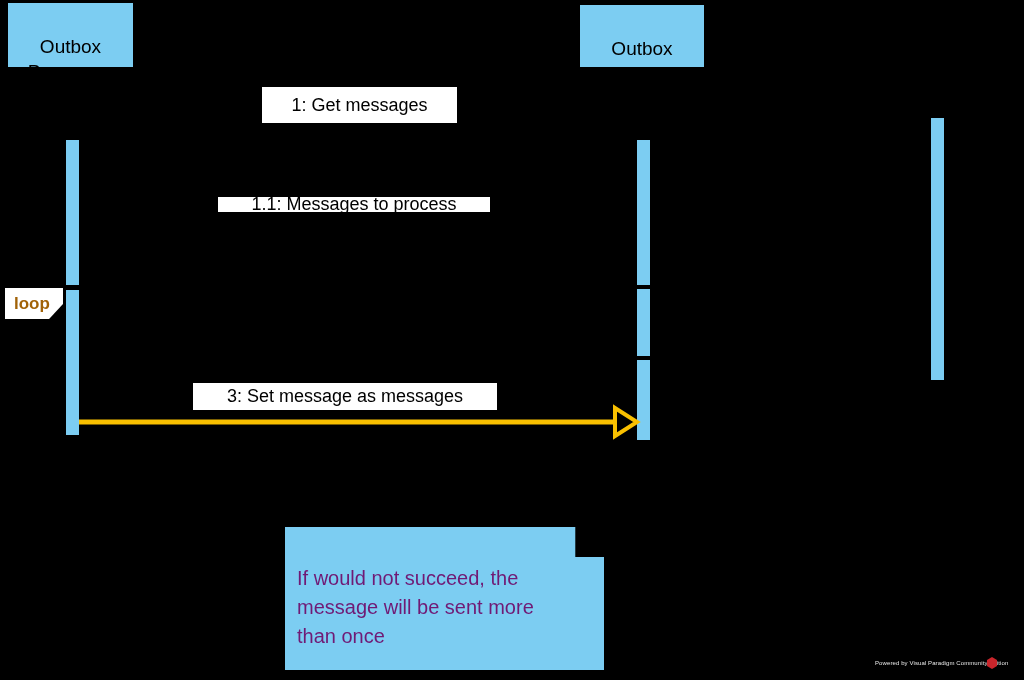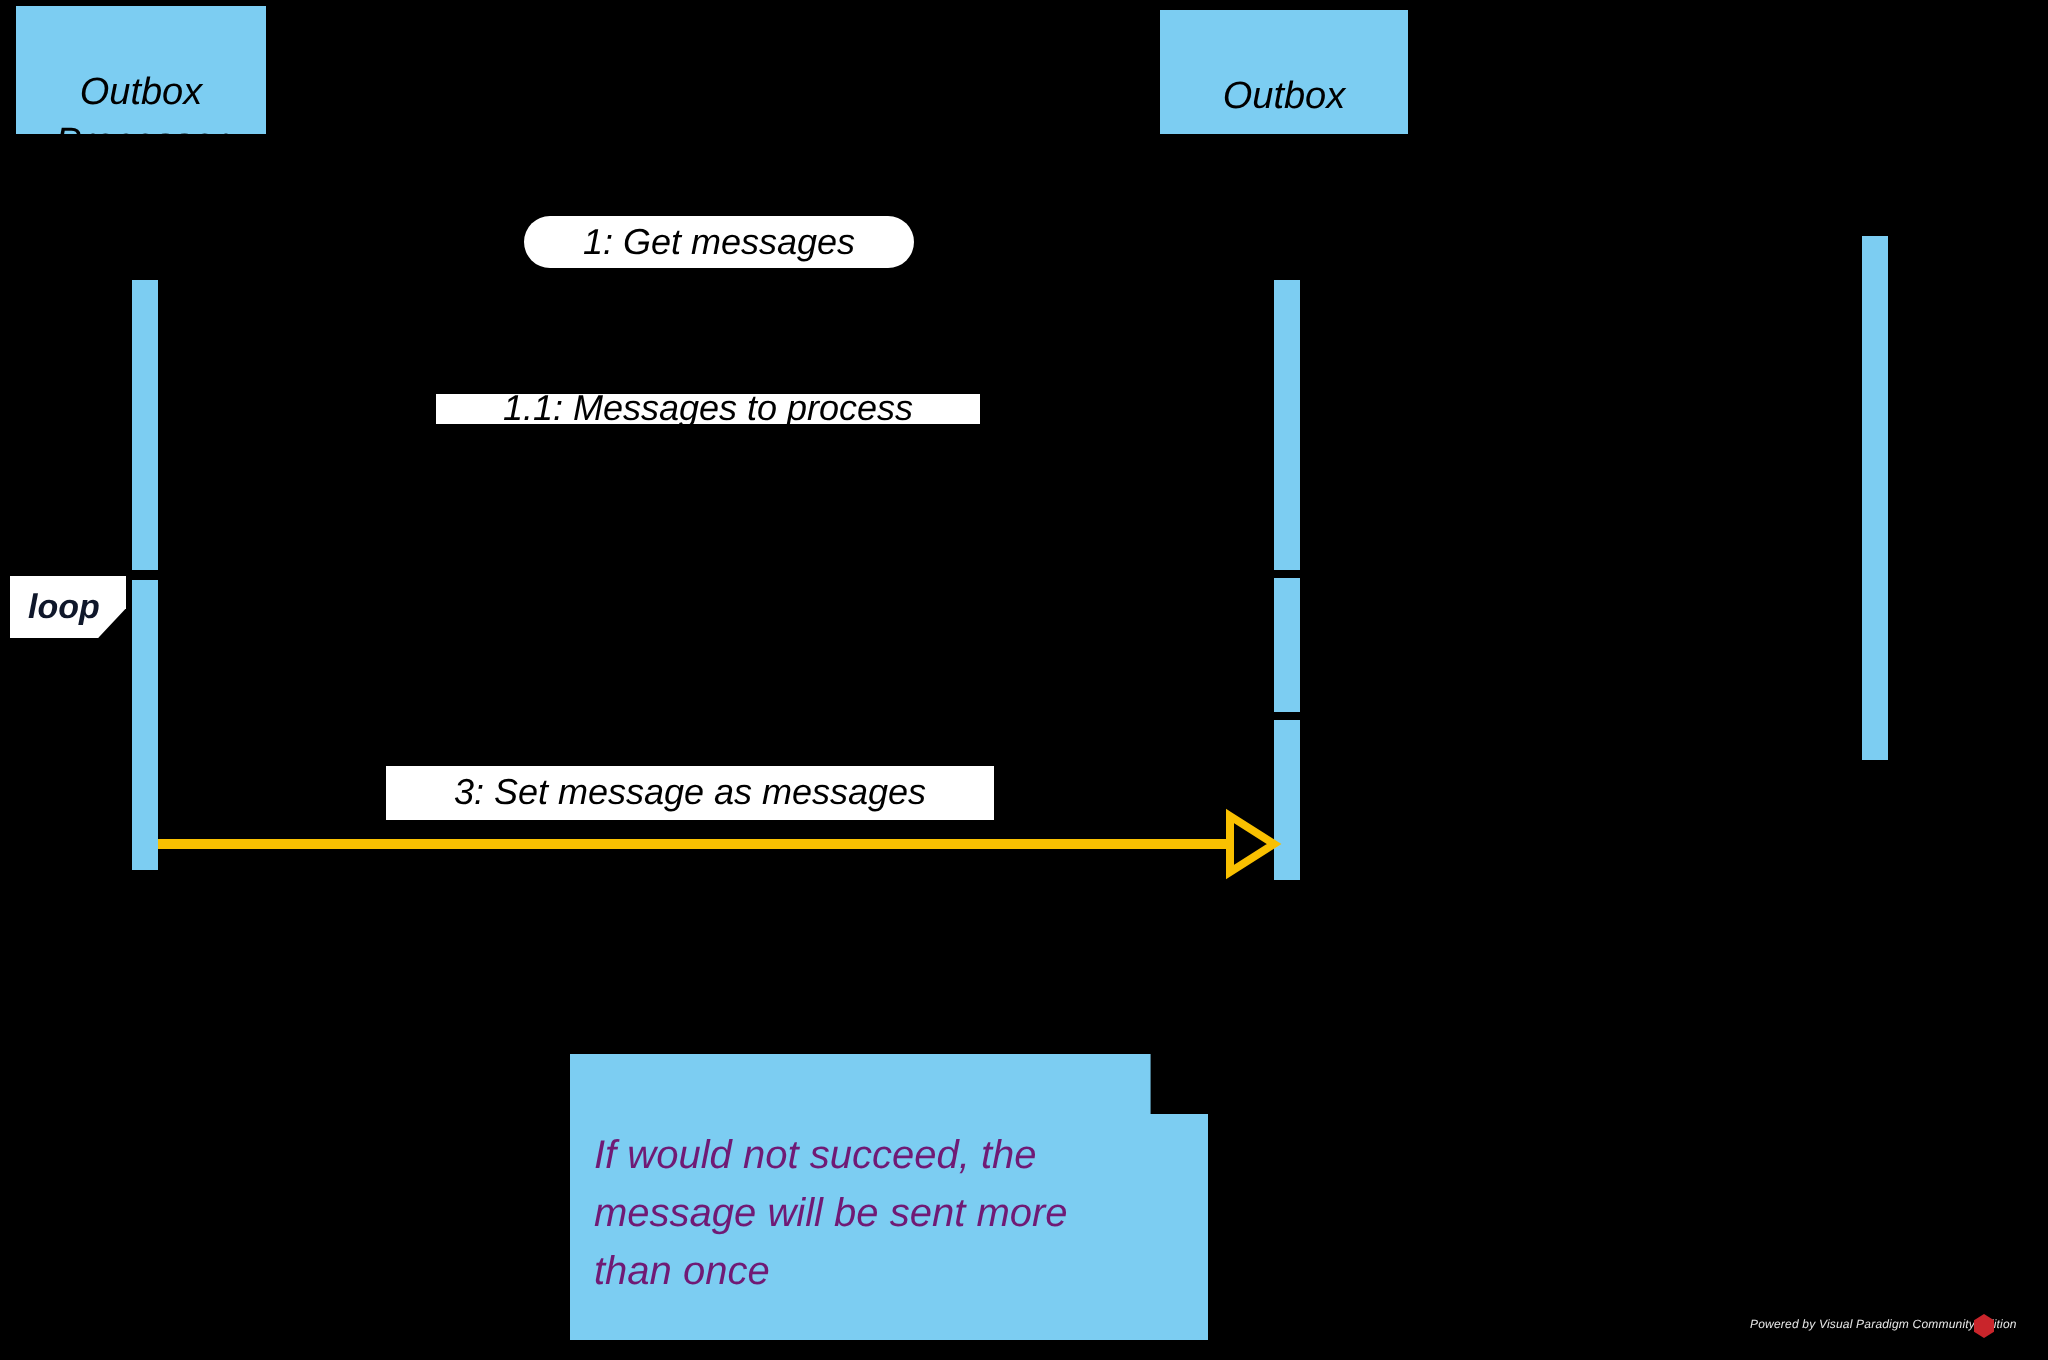--- a/index.html
+++ b/index.html
@@ -3,21 +3,20 @@
 <meta charset="utf-8">
 <style>
   html, body { margin: 0; padding: 0; background: #000; }
   #canvas {
     position: relative;
     width: 1024px;
     height: 680px;
     background: #000000;
     overflow: hidden;
     font-family: "Liberation Sans", sans-serif;
-    font-style: italic;
   }
   .abs { position: absolute; }
   .actor-box {
     background: #7CCDF2;
     color: #000;
     text-align: center;
     font-size: 19px;
     line-height: 25px;
     padding-top: 6px;
     box-sizing: border-box;
@@ -31,21 +30,21 @@
     color: #000;
     font-size: 18px;
     text-align: center;
     box-sizing: border-box;
     display: flex;
     align-items: center;
     justify-content: center;
   }
   .loop-label {
     background: #FFFFFF;
-    color: #0f172a;
+    color: #a16207;
     font-weight: bold;
     font-size: 17px;
     line-height: 31px;
     padding-left: 9px;
     box-sizing: border-box;
     clip-path: polygon(0 0, 100% 0, 100% 52%, 76% 100%, 0 100%);
   }
   .note-box {
     background: #7CCDF2;
     color: #701a75;
@@ -82,21 +81,21 @@
 
   <div class="abs activation" style="left:66px; top:140px; width:13px; height:145px;"></div>
   <div class="abs activation" style="left:66px; top:290px; width:13px; height:145px;"></div>
 
   <div class="abs activation" style="left:637px; top:140px; width:13px; height:145px;"></div>
   <div class="abs activation" style="left:637px; top:289px; width:13px; height:67px;"></div>
   <div class="abs activation" style="left:637px; top:360px; width:13px; height:80px;"></div>
 
   <div class="abs activation" style="left:931px; top:118px; width:13px; height:262px;"></div>
 
-  <div class="abs msg-label" style="left:262px; top:108px; width:195px; height:26px;border-radius:13px;">
+  <div class="abs msg-label" style="left:262px; top:87px; width:195px; height:36px;">
     <span>1: Get messages</span>
   </div>
   <div class="abs msg-label" style="left:218px; top:197px; width:272px; height:15px;">
     <span>1.1: Messages to process</span>
   </div>
   <div class="abs msg-label" style="left:193px; top:383px; width:304px; height:27px;">
     <span>3: Set message as messages</span>
   </div>
 
   <div class="abs loop-label" style="left:5px; top:288px; width:58px; height:31px;">

